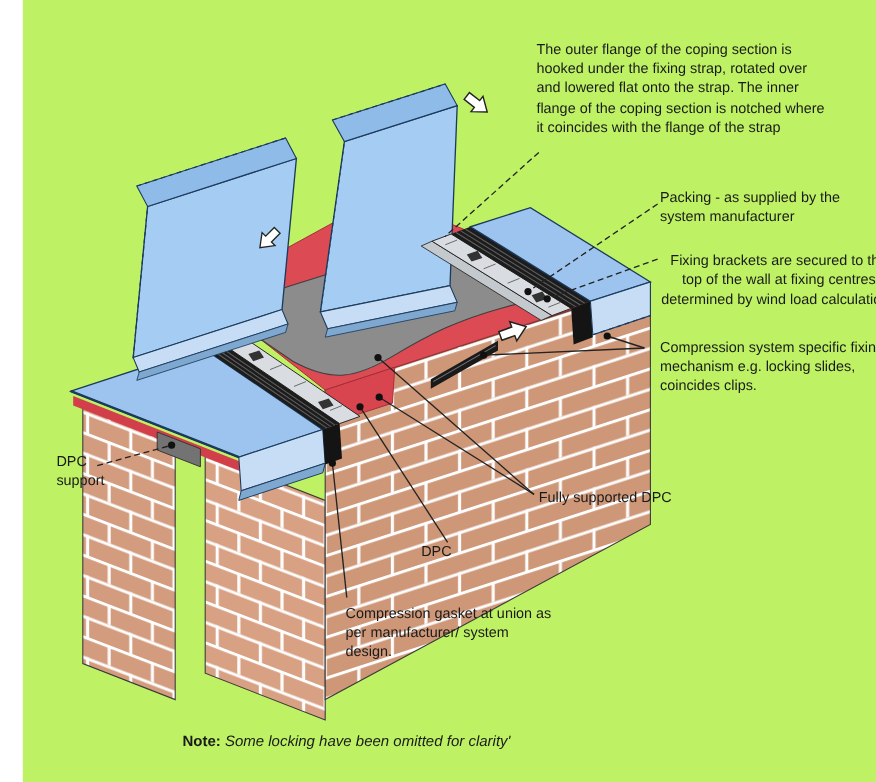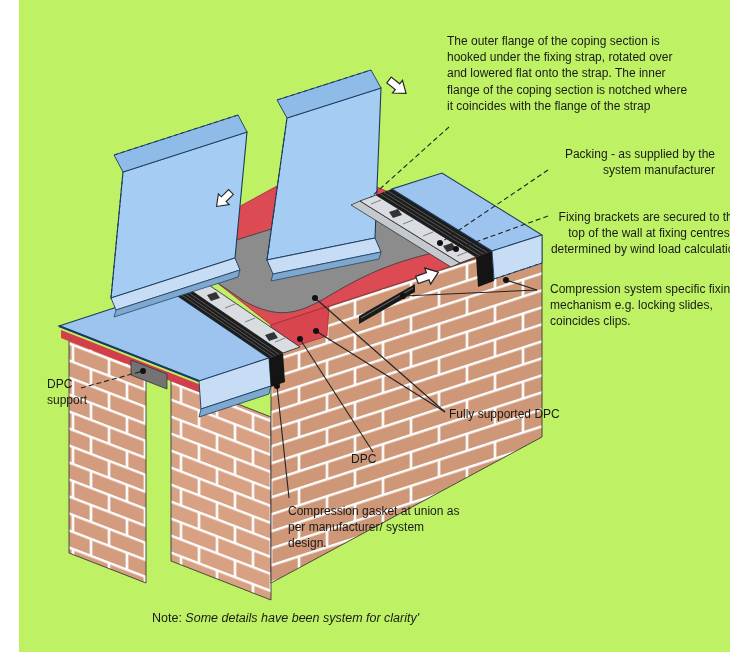--- a/index.html
+++ b/index.html
@@ -2,21 +2,21 @@
 <html><head>
 <meta charset="utf-8">
 <style>
   html,body{margin:0;padding:0;background:#fff;}
   #stage{position:relative;width:730px;height:652px;background:#bef264;overflow:hidden;
          font-family:"Liberation Sans", sans-serif;color:#1a1a1a;margin-left:19px;}
   #stage svg{position:absolute;left:0;top:0;}
   .ann{position:absolute;font-size:12px;line-height:1.35;color:#1a1a1a;}
   .nowrap{white-space:nowrap;}
   .note-line{position:absolute;left:133px;top:611px;font-size:12.5px;}
-  .note-line b{font-style:normal;font-weight:normal;}
+  .note-line b{font-style:normal;font-weight:bold;}
   .note-line i{font-style:italic;}
 </style>
 </head>
 <body>
 
 <div id="stage">
 
 <svg width="730" height="652" viewBox="0 0 730 652">
   <defs>
     <pattern id="bF" width="56" height="34" patternUnits="userSpaceOnUse" patternTransform="skewY(-18)">
@@ -162,31 +162,31 @@
     <circle cx="384" cy="296" r="3"></circle>
     <circle cx="296" cy="298" r="3"></circle>
     <circle cx="297" cy="331" r="3"></circle>
     <circle cx="281" cy="339" r="3"></circle>
     <circle cx="258" cy="386" r="3"></circle>
   </g>
 </svg>
 
 <div class="ann" style="left:428px;top:33px;width:242px;">The outer flange of the coping section is hooked under the fixing strap, rotated over and lowered flat onto the strap. The inner flange of the coping section is notched where it coincides with the flange of the strap</div>
 
-<div class="ann" style="left:531px;top:146px;width:165px;text-align:right;">Packing - as supplied by the system manufacturer</div>
+<div class="ann" style="left:531px;top:156px;width:165px;">Packing - as supplied by the system manufacturer</div>
 
 <div class="ann" style="left:531px;top:209px;width:198px;text-align:center;">Fixing brackets are secured to the top of the wall at fixing centres determined by wind load calculations</div>
 
 <div class="ann" style="left:531px;top:281px;width:198px;">Compression system specific fixing mechanism e.g. locking slides, coincides clips.</div>
 
 <div class="ann nowrap" style="left:430px;top:406px;">Fully supported DPC</div>
 
 <div class="ann nowrap" style="left:332px;top:451px;">DPC</div>
 
 <div class="ann" style="left:269px;top:503px;width:172px;">Compression gasket at union as per manufacturer/ system design.</div>
 
 <div class="ann" style="left:28px;top:376px;width:60px;">DPC support</div>
 
 <div class="note-line">
-  <b>Note:</b><i> Some details have been system for clarity'</i>
+  <b>Note:</b><i> Some locking have been omitted for clarity'</i>
 </div>
 
 </div>
 
 </body></html>

